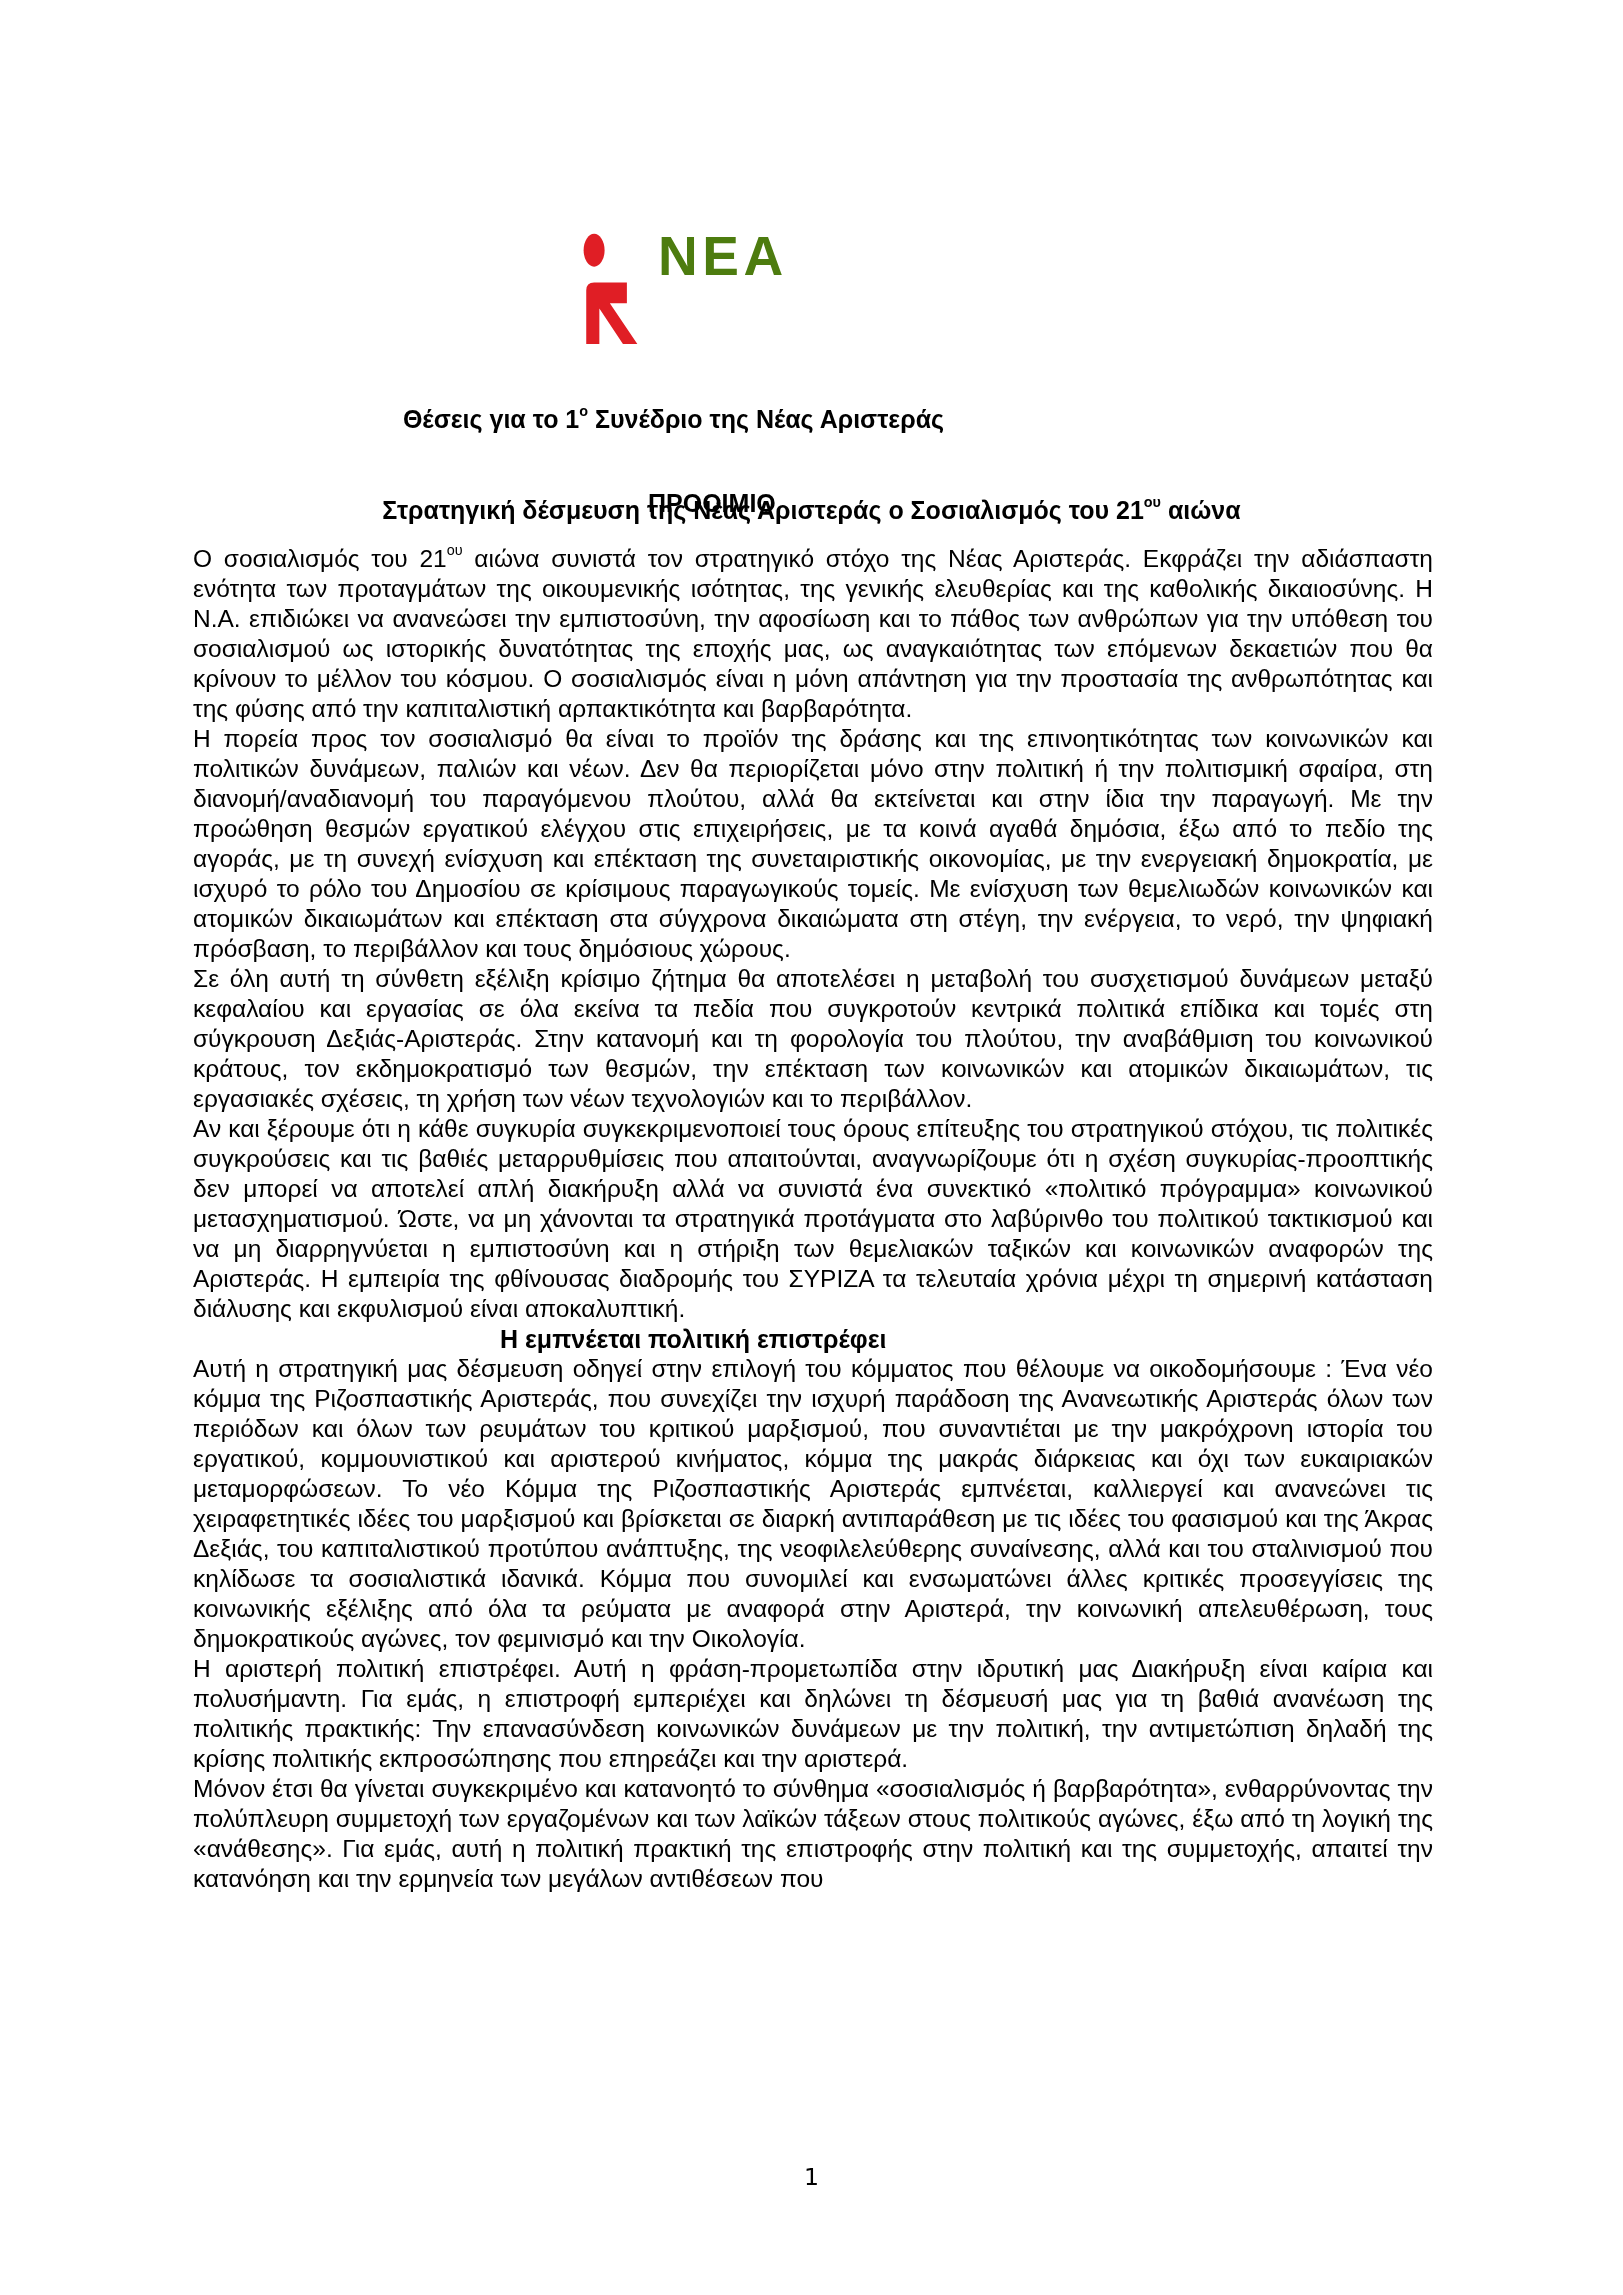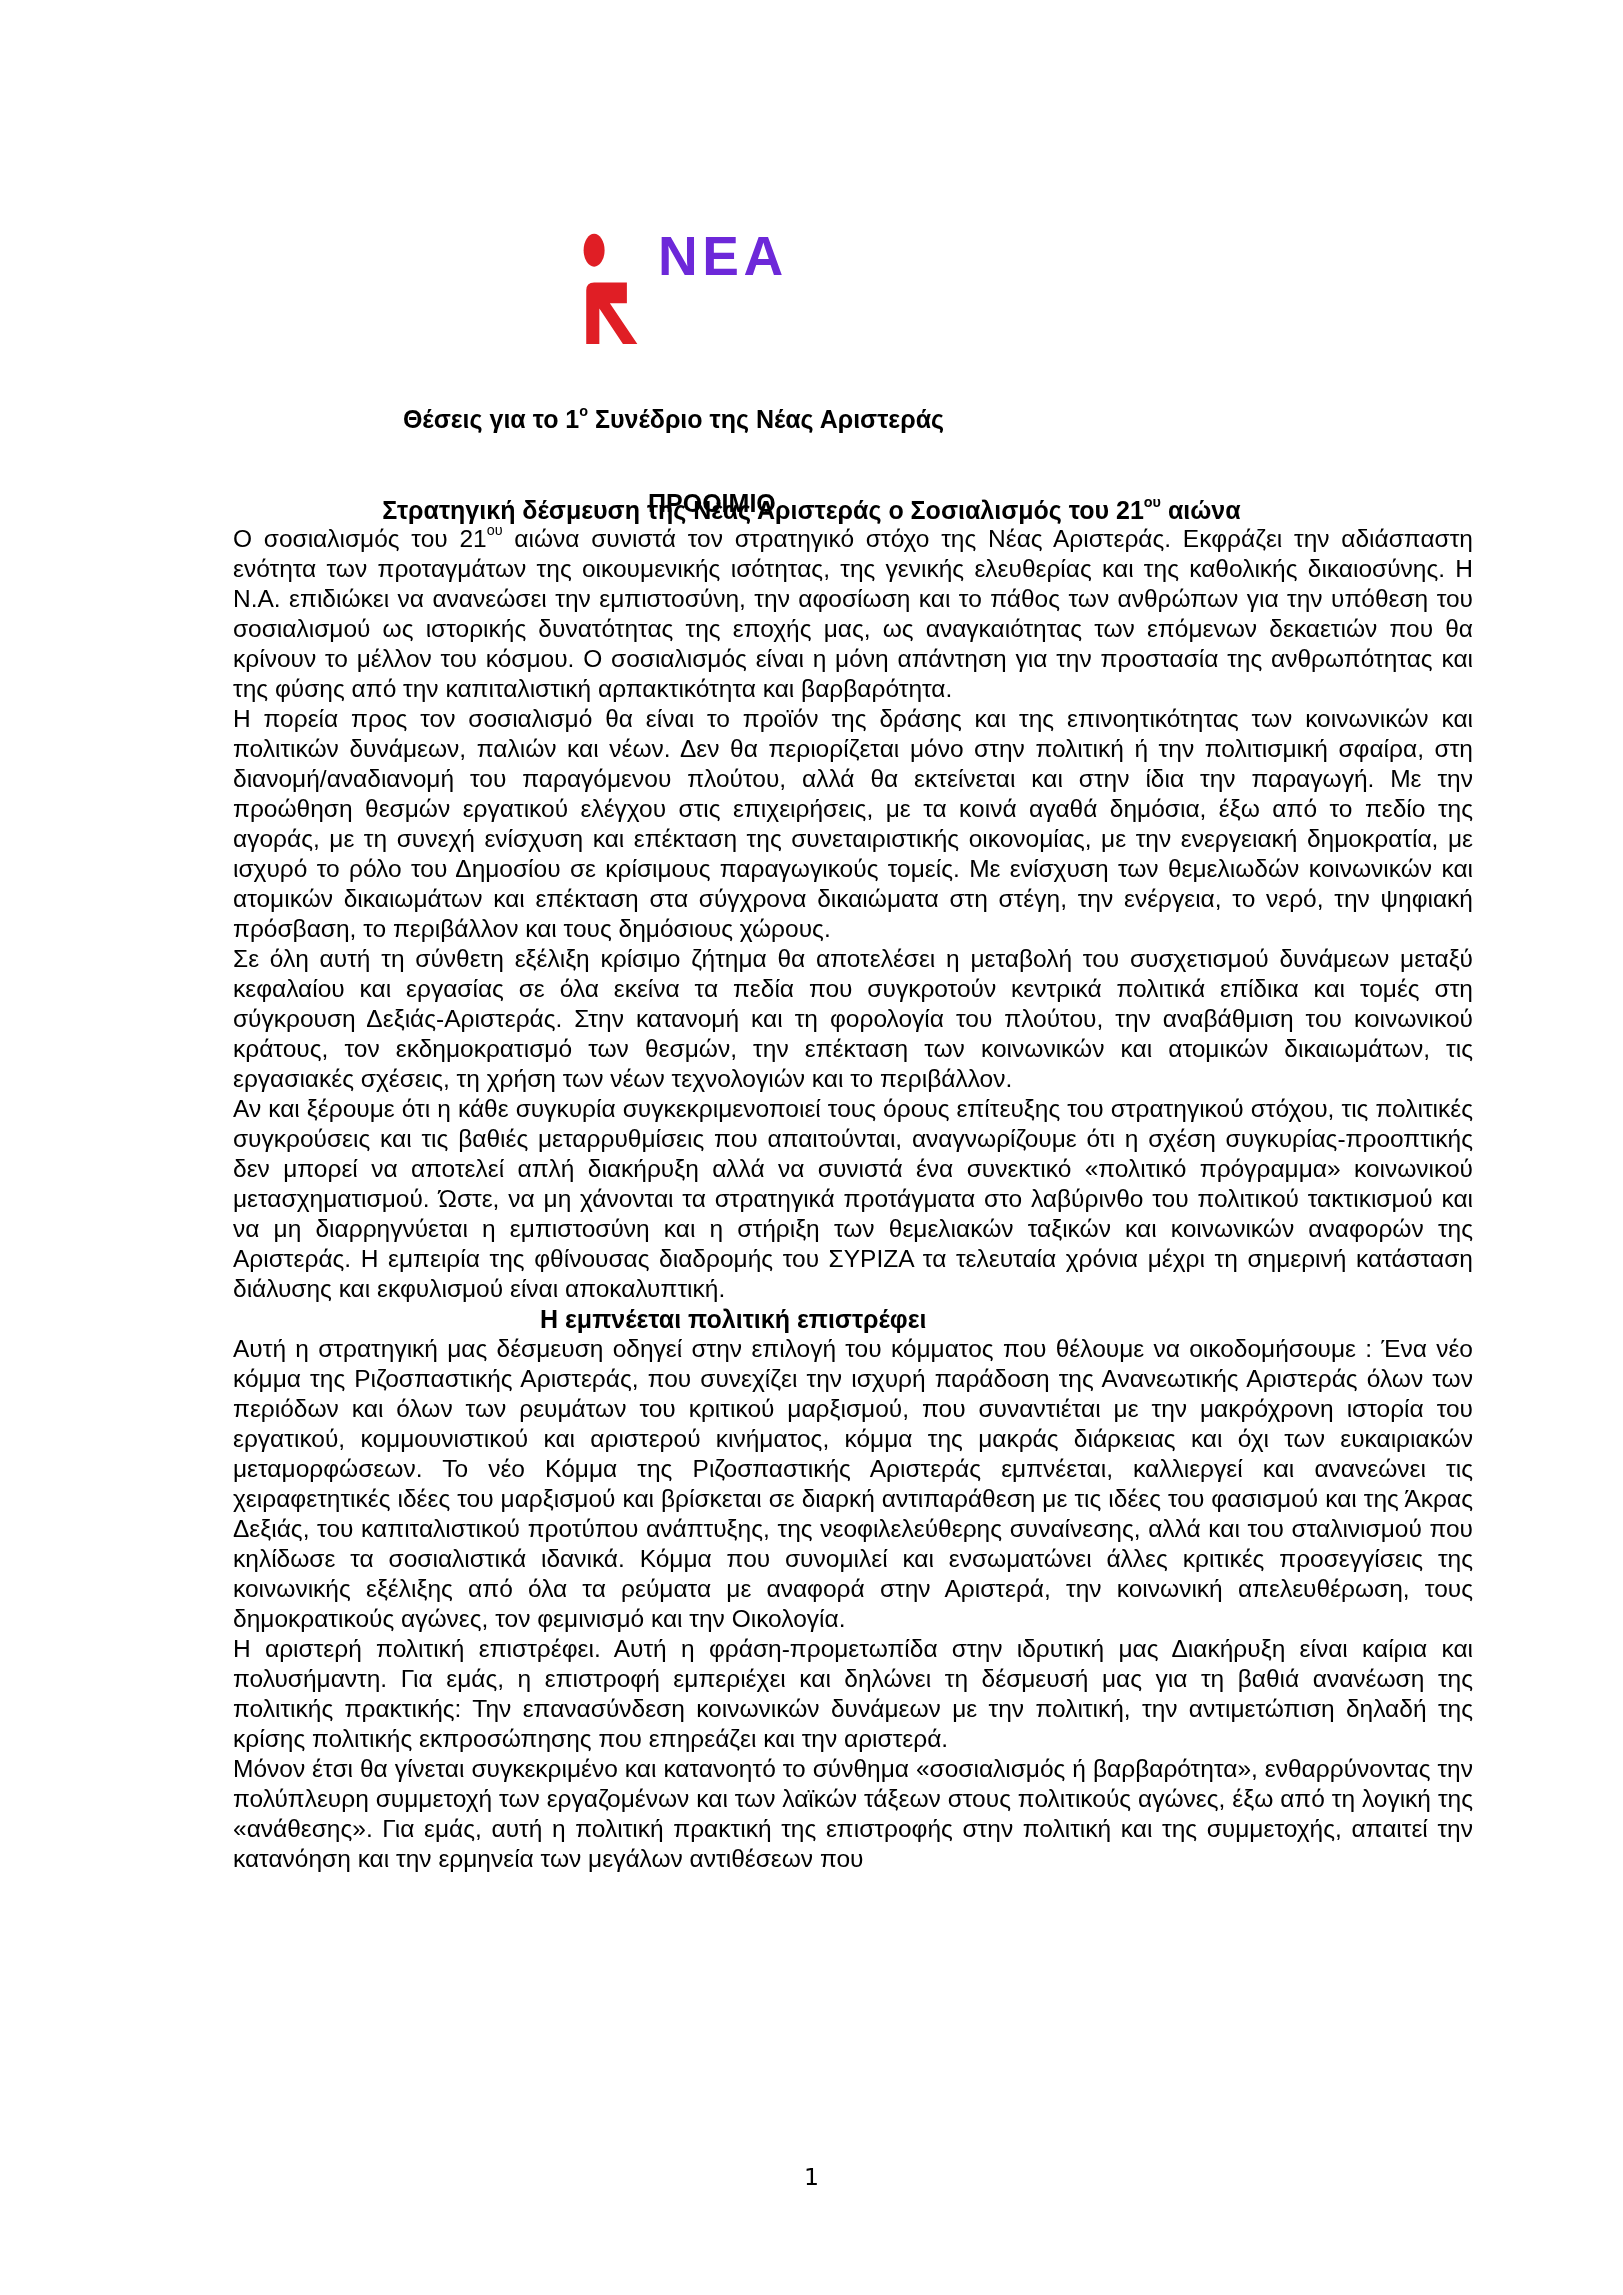--- a/index.html
+++ b/index.html
@@ -27,21 +27,21 @@
     left: 0;
     top: 0;
     width: 59px;
     height: 118px;
   }
   .logo-word {
     position: absolute;
     left: 77px;
     font-family: "Liberation Sans", sans-serif;
     font-weight: bold;
-    color: #6d28d9;
+    color: #4d7c0f;
     letter-spacing: 4.6px;
     line-height: 1;
     white-space: nowrap;
   }
   .logo-word.l1 { top: 2.6px; font-size: 55px; }
   .logo-word.l2 { top: 65px; font-size: 55px; }
 
   .title {
     position: absolute;
     top: 404px;
@@ -68,26 +68,25 @@
     font-size: 14.4px;
     line-height: 0;
     position: relative;
     top: -2.6px;
     vertical-align: super;
   }
 
   .body-text {
     position: absolute;
     left: 193px;
-    top: 524px;
+    top: 544px;
     width: 1240px;
     font-size: 24.5px;
     line-height: 30px;
     text-align: justify;
-    margin-left: 40px;
   }
   .body-text p {
     margin: 0;
     text-align: justify;
   }
   .body-text h2 {
     margin: 0;
     font-size: 25px;
     line-height: 30px;
     font-weight: bold;

